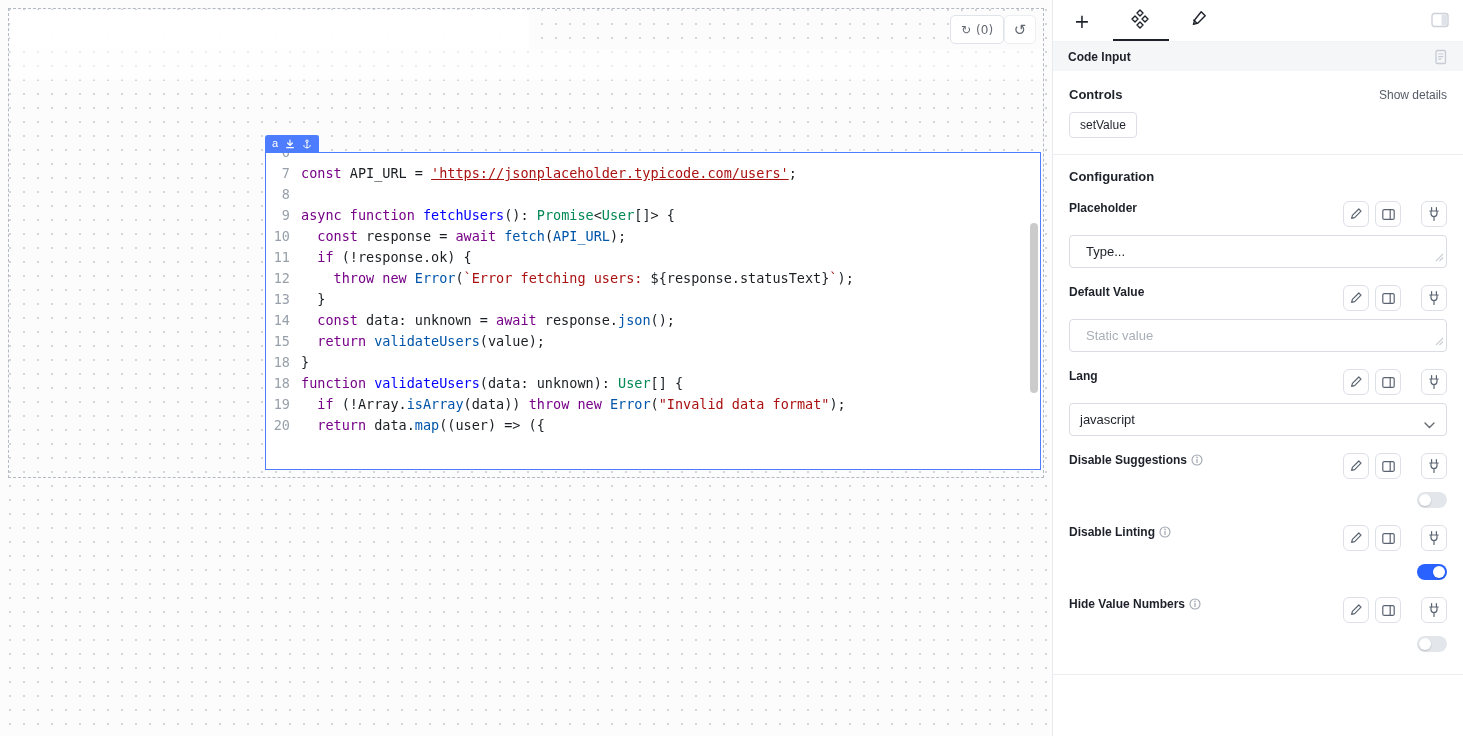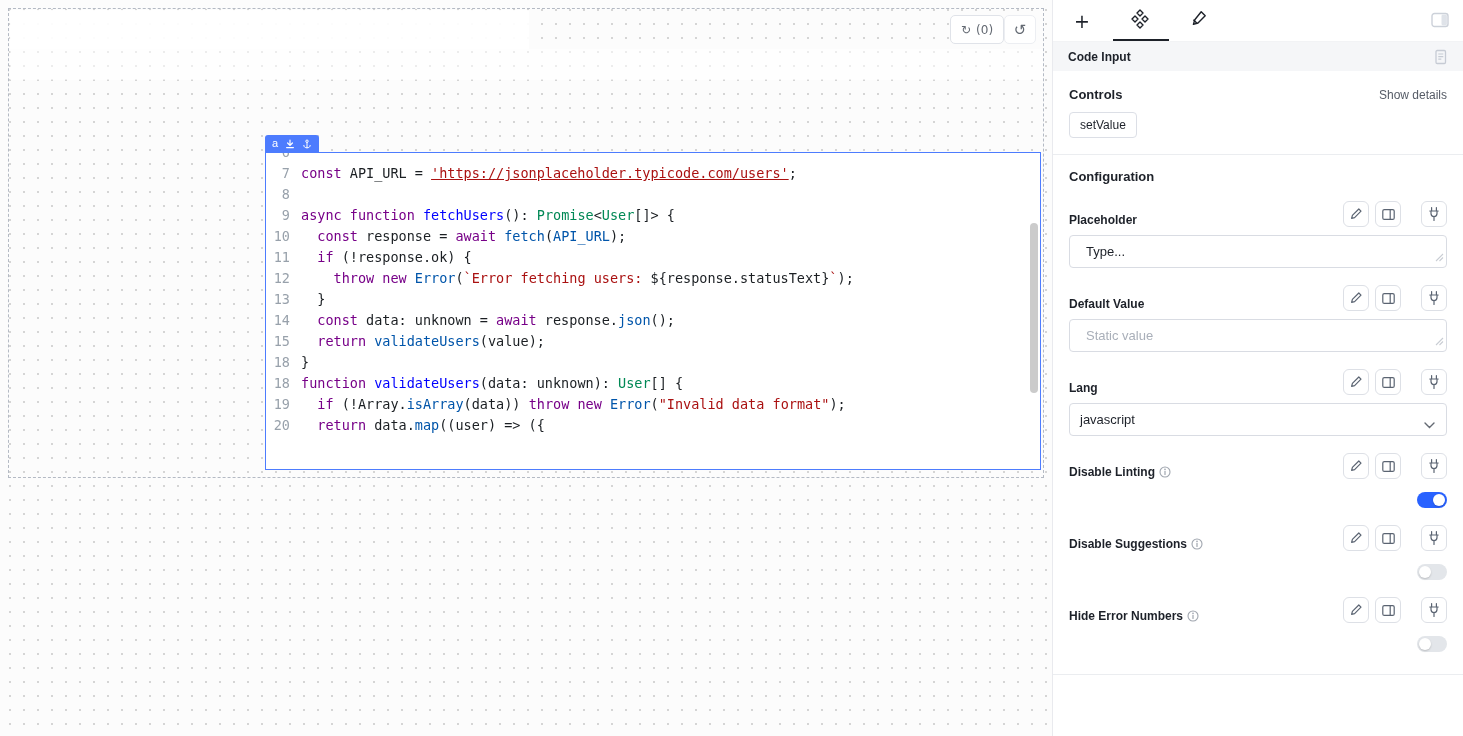--- a/index.html
+++ b/index.html
@@ -62,21 +62,21 @@
   .body { padding:0 16px; }
   .controls-row { margin-top:16px; display:flex; align-items:center; justify-content:space-between; }
   .sec-title { font-size:13px; font-weight:bold; color:#1d2129; }
   .show-details { font-size:12px; color:#555b66; cursor:pointer; text-decoration:none; }
   .chip { display:inline-flex; margin-top:10px; margin-right:1px; padding:5px 10px; background:#fff;
           border:1px solid #dcdfe6; border-radius:4px; font-size:12px; color:#1d2129; cursor:pointer; }
   .hdiv { height:1px; background:#ebedf0; margin:16px -16px 0 -16px; }
   #config-title { margin-top:14px; }
 
   .field { margin-top:17px; }
-  .field-head { display:flex; align-items:flex-end; justify-content:space-between; height:26px; }
+  .field-head { display:flex; align-items:flex-start; justify-content:space-between; height:26px; }
   .field-label-wrap { display:flex; align-items:center; gap:4px; }
   .field-label { font-size:12px; font-weight:bold; color:#1d2129; }
   .field-actions { display:flex; align-items:center; gap:6px; }
   .icon-btn { width:26px; height:26px; display:inline-flex; align-items:center; justify-content:center;
               background:#fff; border:1px solid #dde0e6; border-radius:6px; cursor:pointer; }
   .icon-btn.plug { margin-left:14px; }
 
   .f-input { position:relative; margin-top:8px; width:100%; height:33px; border:1px solid #d9dce3;
              border-radius:4px; background:#fff; display:flex; align-items:center; padding:0 16px;
              font-size:13px; cursor:text; }
@@ -291,20 +291,57 @@
             <div class="f-select">
               <span>javascript</span>
               <span class="chev"><svg width="11" height="7" viewBox="0 0 11 7">
                   <path d="M1 1l4.5 4.5L10 1" stroke="#646a73" stroke-width="1.4" fill="none" stroke-linecap="round"></path>
                 </svg></span>
             </div>
           </div>
           <div class="field">
             <div class="field-head">
               <div class="field-label-wrap">
+                <span class="field-label">Disable Suggestions</span>
+                <span style="display: inline-flex;">
+                  <svg width="12" height="12" viewBox="0 0 12 12">
+                    <circle cx="6" cy="6" r="5" stroke="#a0a6af" stroke-width="1.1" fill="none"></circle>
+                    <path d="M6 5.4v3" stroke="#a0a6af" stroke-width="1.2" stroke-linecap="round"></path>
+                    <circle cx="6" cy="3.4" r=".8" fill="#a0a6af"></circle>
+                  </svg>
+                </span>
+              </div>
+              <div class="field-actions">
+                <button class="icon-btn">
+                  <svg width="14" height="14" viewBox="0 0 14 14">
+                    <path d="M2.6 11.4l.8-3 6.4-6.4 2.2 2.2-6.4 6.4-3 .8z" stroke="#5b6472" stroke-width="1.2" fill="none" stroke-linejoin="round"></path>
+                  </svg>
+                </button>
+                <button class="icon-btn">
+                  <svg width="15" height="15" viewBox="0 0 15 15">
+                    <rect x="1.8" y="2.6" width="11.4" height="9.8" rx="1.5" stroke="#5b6472" stroke-width="1.2" fill="none"></rect>
+                    <path d="M9.2 2.6v9.8" stroke="#5b6472" stroke-width="1.2"></path>
+                  </svg>
+                </button>
+                <button class="icon-btn plug">
+                  <svg width="16" height="16" viewBox="0 0 16 16">
+                    <path d="M5.6 1.6v3.4M10.4 1.6v3.4M3.8 5h8.4M5 5v2.6a3 3 0 0 0 6 0V5M8 11.2v3.2" stroke="#5b6472" stroke-width="1.2" fill="none" stroke-linecap="round"></path>
+                  </svg>
+                </button>
+              </div>
+            </div>
+            <div class="toggle-row">
+              <div class="toggle">
+                <div class="knob"></div>
+              </div>
+            </div>
+          </div>
+          <div class="field">
+            <div class="field-head">
+              <div class="field-label-wrap">
                 <span class="field-label">Disable Linting</span>
                 <span style="display: inline-flex;">
                   <svg width="12" height="12" viewBox="0 0 12 12">
                     <circle cx="6" cy="6" r="5" stroke="#a0a6af" stroke-width="1.1" fill="none"></circle>
                     <path d="M6 5.4v3" stroke="#a0a6af" stroke-width="1.2" stroke-linecap="round"></path>
                     <circle cx="6" cy="3.4" r=".8" fill="#a0a6af"></circle>
                   </svg>
                 </span>
               </div>
               <div class="field-actions">
@@ -328,21 +365,21 @@
             </div>
             <div class="toggle-row">
               <div class="toggle on" style="background: rgb(41, 98, 255);">
                 <div class="knob"></div>
               </div>
             </div>
           </div>
           <div class="field">
             <div class="field-head">
               <div class="field-label-wrap">
-                <span class="field-label">Disable Suggestions</span>
+                <span class="field-label">Hide Value Numbers</span>
                 <span style="display: inline-flex;">
                   <svg width="12" height="12" viewBox="0 0 12 12">
                     <circle cx="6" cy="6" r="5" stroke="#a0a6af" stroke-width="1.1" fill="none"></circle>
                     <path d="M6 5.4v3" stroke="#a0a6af" stroke-width="1.2" stroke-linecap="round"></path>
                     <circle cx="6" cy="3.4" r=".8" fill="#a0a6af"></circle>
                   </svg>
                 </span>
               </div>
               <div class="field-actions">
                 <button class="icon-btn">
@@ -362,55 +399,18 @@
                   </svg>
                 </button>
               </div>
             </div>
             <div class="toggle-row">
               <div class="toggle">
                 <div class="knob"></div>
               </div>
             </div>
           </div>
-          <div class="field">
-            <div class="field-head">
-              <div class="field-label-wrap">
-                <span class="field-label">Hide Error Numbers</span>
-                <span style="display: inline-flex;">
-                  <svg width="12" height="12" viewBox="0 0 12 12">
-                    <circle cx="6" cy="6" r="5" stroke="#a0a6af" stroke-width="1.1" fill="none"></circle>
-                    <path d="M6 5.4v3" stroke="#a0a6af" stroke-width="1.2" stroke-linecap="round"></path>
-                    <circle cx="6" cy="3.4" r=".8" fill="#a0a6af"></circle>
-                  </svg>
-                </span>
-              </div>
-              <div class="field-actions">
-                <button class="icon-btn">
-                  <svg width="14" height="14" viewBox="0 0 14 14">
-                    <path d="M2.6 11.4l.8-3 6.4-6.4 2.2 2.2-6.4 6.4-3 .8z" stroke="#5b6472" stroke-width="1.2" fill="none" stroke-linejoin="round"></path>
-                  </svg>
-                </button>
-                <button class="icon-btn">
-                  <svg width="15" height="15" viewBox="0 0 15 15">
-                    <rect x="1.8" y="2.6" width="11.4" height="9.8" rx="1.5" stroke="#5b6472" stroke-width="1.2" fill="none"></rect>
-                    <path d="M9.2 2.6v9.8" stroke="#5b6472" stroke-width="1.2"></path>
-                  </svg>
-                </button>
-                <button class="icon-btn plug">
-                  <svg width="16" height="16" viewBox="0 0 16 16">
-                    <path d="M5.6 1.6v3.4M10.4 1.6v3.4M3.8 5h8.4M5 5v2.6a3 3 0 0 0 6 0V5M8 11.2v3.2" stroke="#5b6472" stroke-width="1.2" fill="none" stroke-linecap="round"></path>
-                  </svg>
-                </button>
-              </div>
-            </div>
-            <div class="toggle-row">
-              <div class="toggle">
-                <div class="knob"></div>
-              </div>
-            </div>
-          </div>
         </div>
 
       <div class="hdiv" style="margin-top:22px"></div>
     </div>
   </aside>
 </div>
 
 </body></html>

